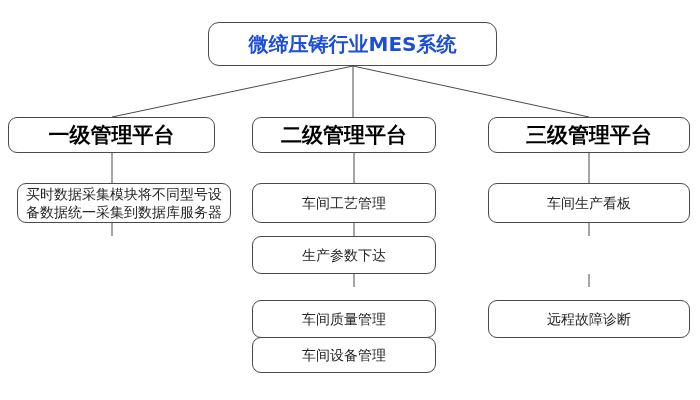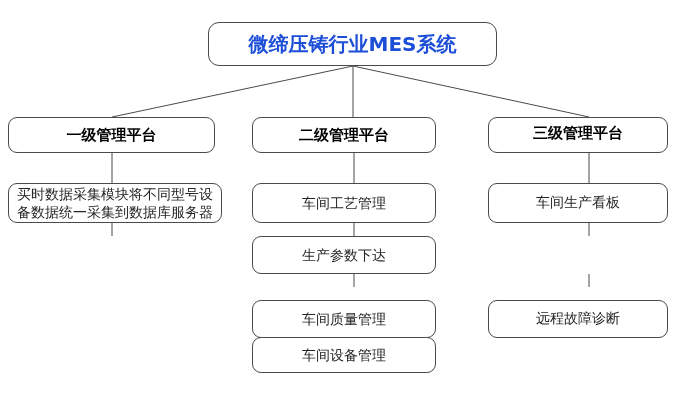--- a/index.html
+++ b/index.html
@@ -37,32 +37,32 @@
   }
   .node-root {
     left: 208px; top: 22px; width: 289px; height: 44px;
     font-size: 20px;
     font-weight: bold;
     color: #1d4ed8;
     border-radius: 11px;
   }
   .node-header {
     top: 117px; height: 36px;
-    font-size: 15px;
+    font-size: 21px;
     font-weight: bold;
     color: #000000;
   }
   .node-child {
     font-size: 14px;
     padding: 2px 4px;
   }
   .col-left-hdr   { left: 8px;   width: 207px; }
-  .col-left-child { left: 8px;   width: 214px; }
+  .col-left-child { left: 17px;   width: 214px; }
   .col-mid        { left: 252px; width: 184px; }
-  .col-right      { left: 488px; width: 180px; font-family: Liberation Mono, monospace; }
+  .col-right      { left: 488px; width: 202px; }
   .row-1 { top: 183px; height: 40px; }
   .row-2 { top: 236px; height: 38px; }
   .row-3 { top: 300px; height: 38px; }
   .row-4 { top: 337px; height: 36px; }
 </style>
 </head>
 <body>
 
 <div class="canvas">
 

